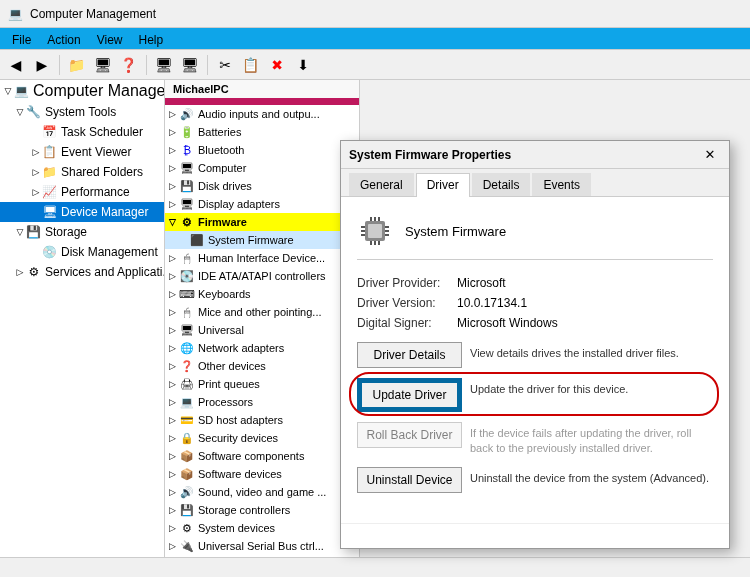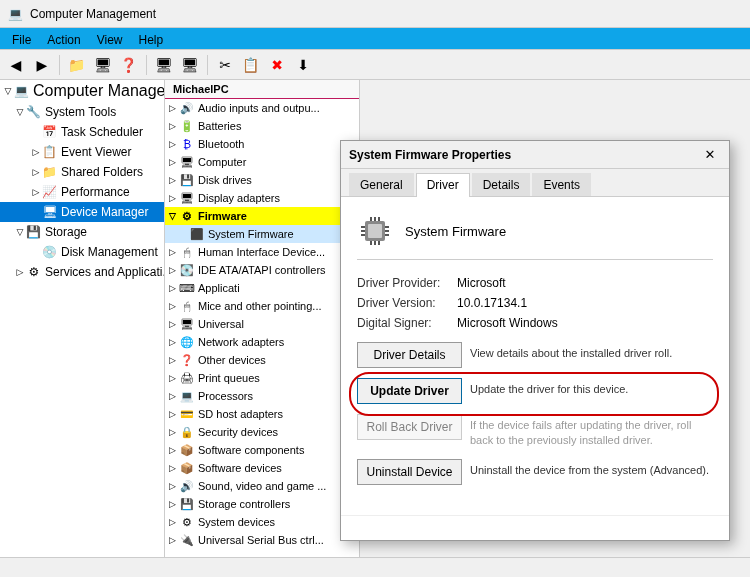--- a/index.html
+++ b/index.html
@@ -125,21 +125,21 @@
       background: white;
       border-right: 1px solid #ccc;
       overflow: hidden;
       font-size: 12px;
     }
 
     .middle-header {
       background: #f8f8f8;
       padding: 3px 8px;
       font-weight: bold;
-      border-bottom: 1px solid #be185d;
+      border-bottom: 7px solid #be185d;
       font-size: 11px;
     }
 
     .device-item {
       display: flex;
       align-items: center;
       padding: 1px 4px;
       cursor: pointer;
       white-space: nowrap;
       overflow: hidden;
@@ -475,21 +475,21 @@
 
     <div class="device-item">
       <span class="device-arrow">▷</span>
       <span class="tree-icon" style="font-size:11px;">💽</span>
       <span>IDE ATA/ATAPI controllers</span>
     </div>
 
     <div class="device-item">
       <span class="device-arrow">▷</span>
       <span class="tree-icon" style="font-size:11px;">⌨</span>
-      <span>Applicati</span>
+      <span>Keyboards</span>
     </div>
 
     <div class="device-item">
       <span class="device-arrow">▷</span>
       <span class="tree-icon" style="font-size:11px;">🖱</span>
       <span>Mice and other pointing...</span>
     </div>
 
     <div class="device-item">
       <span class="device-arrow">▷</span>
@@ -618,26 +618,26 @@
         <span class="info-label">Driver Version:</span>
         <span class="info-value">10.0.17134.1</span>
       </div>
       <div class="info-row" style="margin-bottom:12px;">
         <span class="info-label">Digital Signer:</span>
         <span class="info-value">Microsoft Windows</span>
       </div>
 
       <div class="dialog-action-row" style="margin-bottom:6px;">
         <button class="action-btn">Driver Details</button>
-        <span class="action-desc">View details about the installed driver roll.</span>
+        <span class="action-desc">View details drives the installed driver files.</span>
       </div>
 
       <div class="dialog-action-row update-driver-row" style="margin-bottom:6px;">
         <div class="circle-highlight"></div>
-        <button class="action-btn" style="border:1px solid #0369a1;font-weight:bold;">Update Driver</button>
+        <button class="action-btn" style="border:5px solid #0369a1;">Update Driver</button>
         <span class="action-desc">Update the driver for this device.</span>
       </div>
 
       <div class="dialog-action-row" style="margin-bottom:0; opacity:0.5;">
         <button class="action-btn">Roll Back Driver</button>
         <span class="action-desc">If the device fails after updating the driver, roll back to the previously installed driver.</span>
       </div>
 
 
       <div class="dialog-action-row" style="margin-bottom:6px;">

